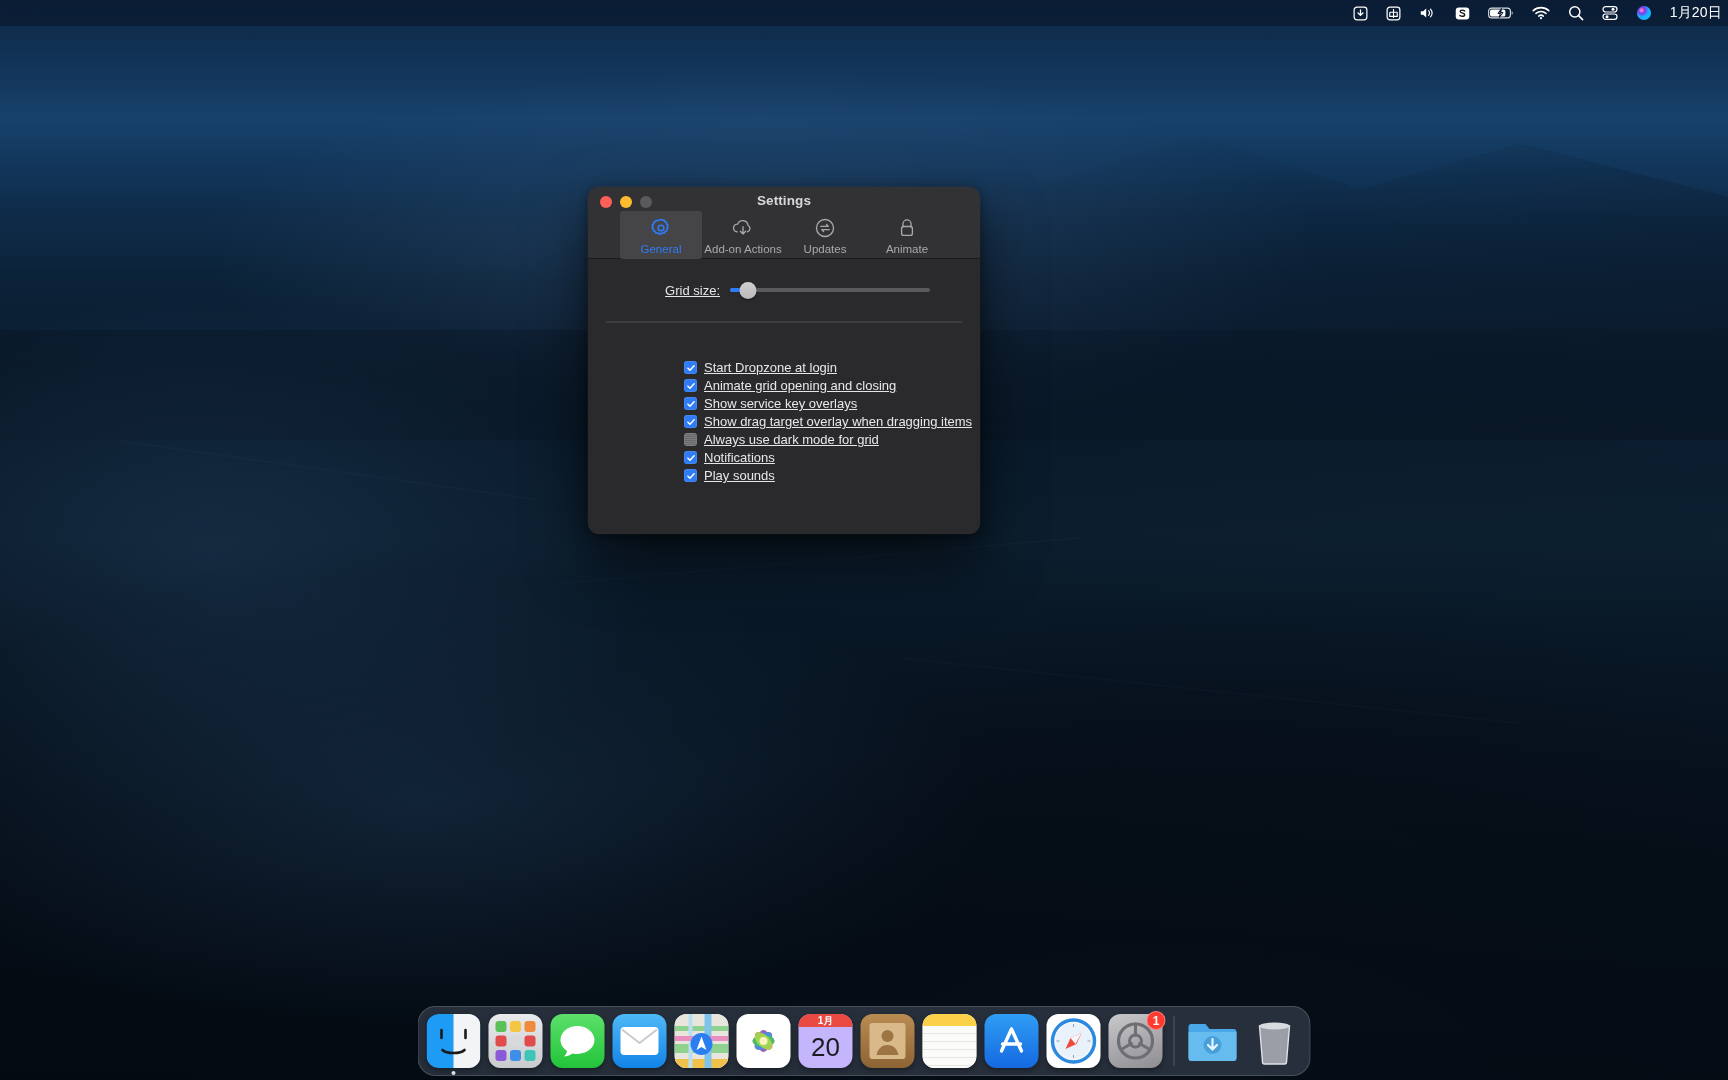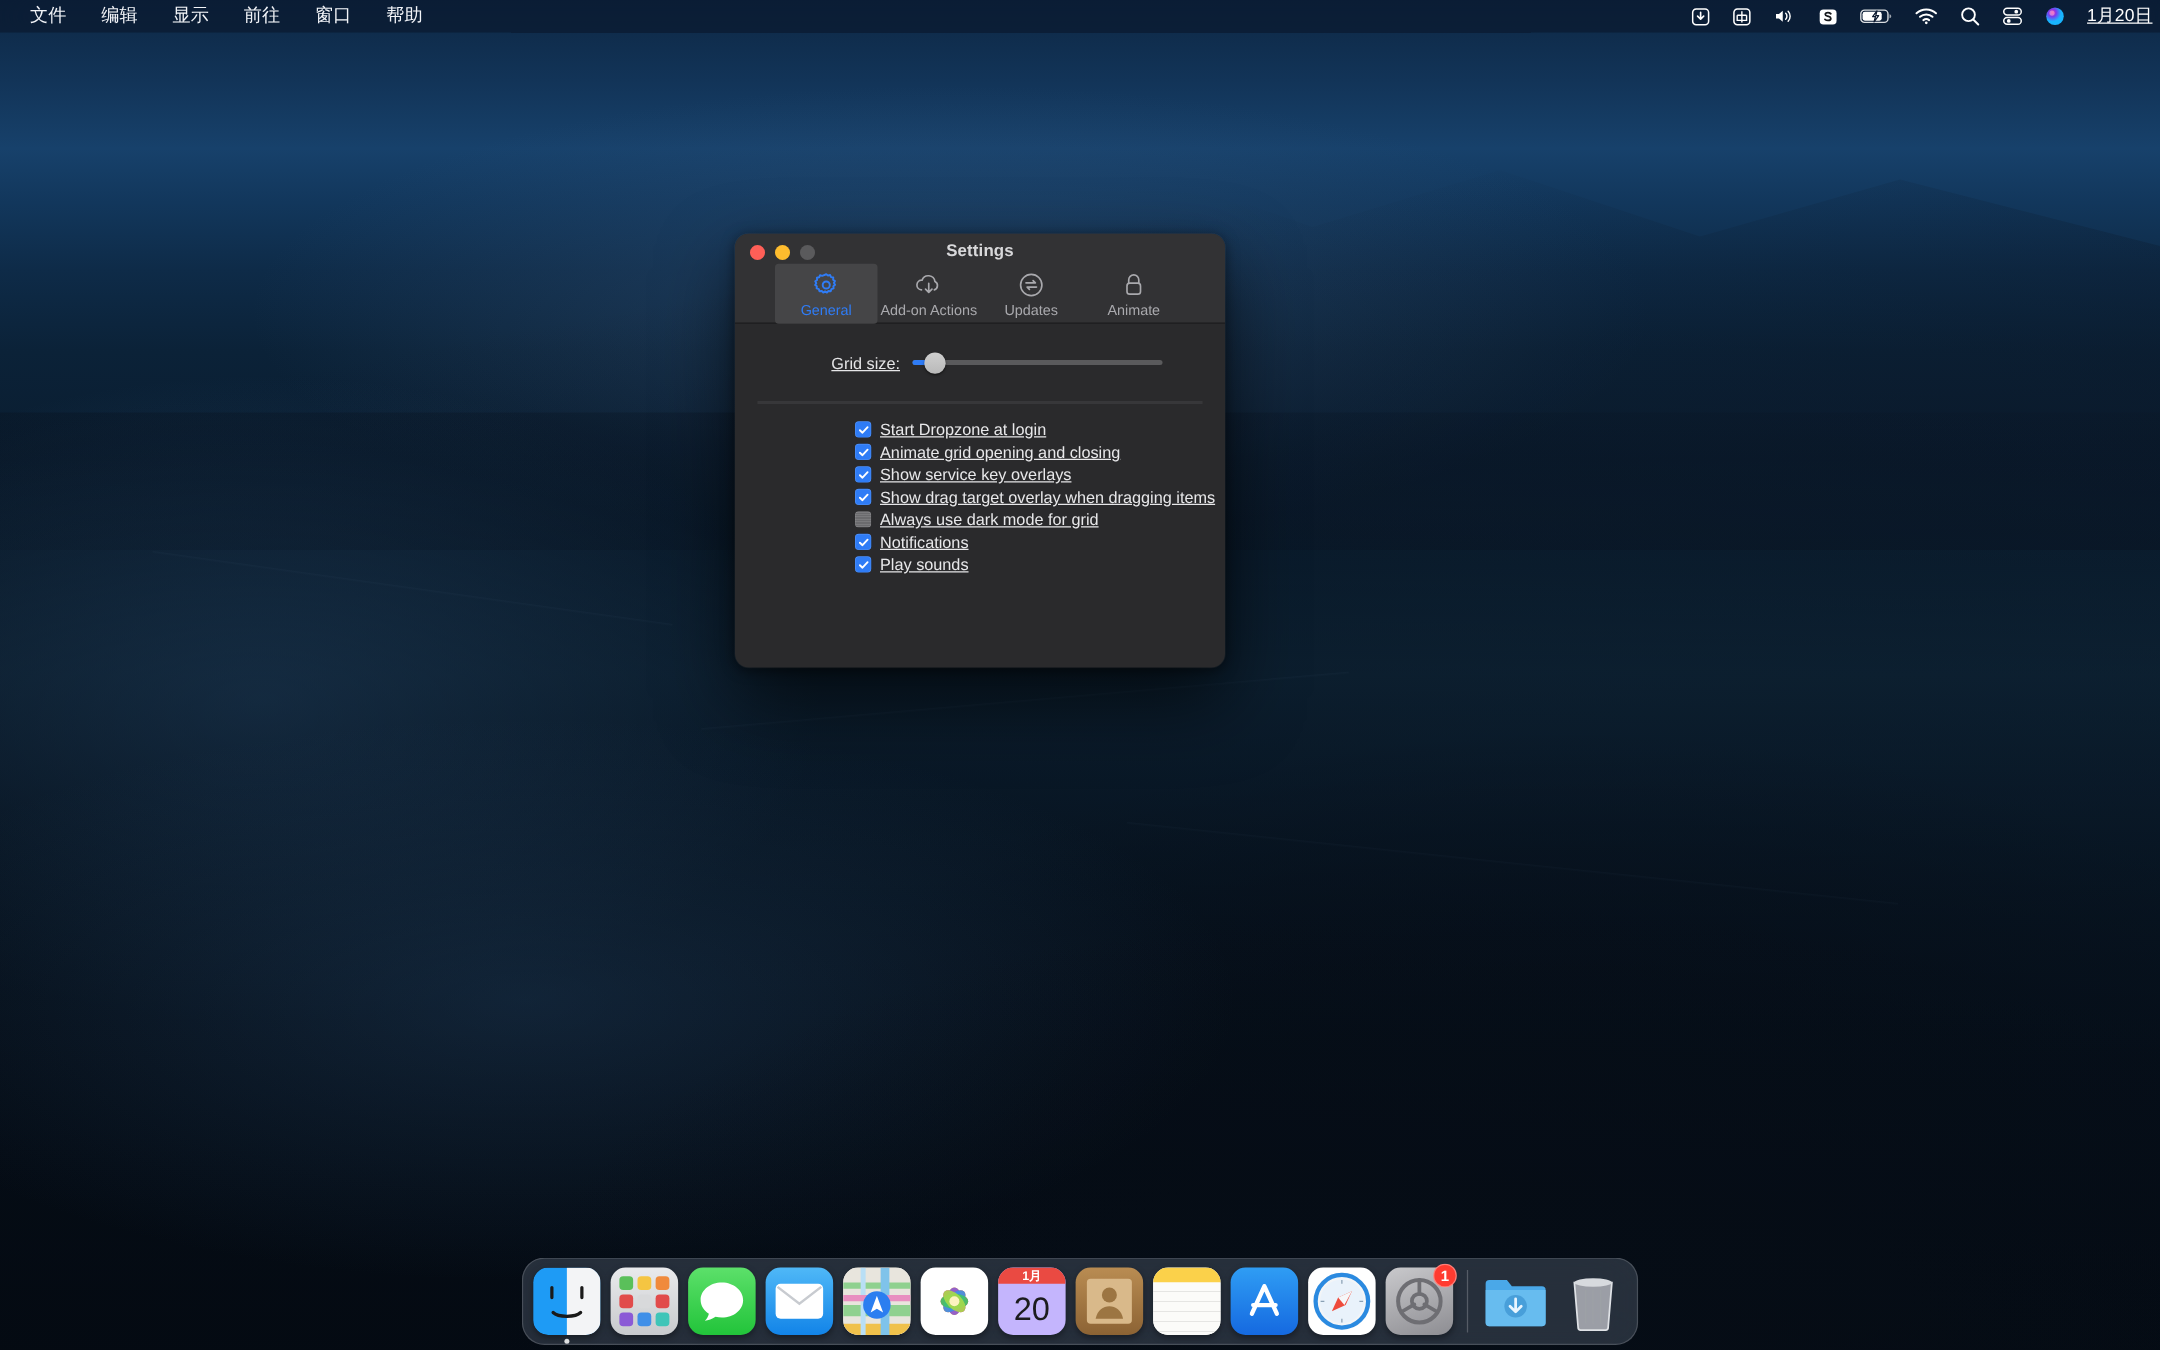--- a/index.html
+++ b/index.html
@@ -86,21 +86,21 @@
   #menubar-right {
     margin-left: auto; display: flex; align-items: center; gap: 0;
     padding-right: 4px;
   }
   .status-item {
     display: flex; align-items: center; justify-content: center;
     height: 26px; padding: 0 9px;
     color: #fff;
   }
   .status-item svg { display: block; }
-  .clock { font-size: 14px; letter-spacing: .2px; padding-right: 2px; white-space: nowrap; text-decoration: underline; }
+  .clock { font-size: 14px; letter-spacing: .2px; padding-right: 2px; white-space: nowrap; }
 
   
   #settings-window {
     position: absolute;
     left: 588px; top: 187px;
     width: 392px; height: 347px;
     background: #2a2a2c;
     border-radius: 11px;
     box-shadow: 0 26px 60px rgba(0,0,0,.62), 0 2px 10px rgba(0,0,0,.5),
                 0 0 0 .5px rgba(255,255,255,.10);
@@ -194,21 +194,21 @@
     background: #242426;
     border: .8px solid #6a6a6c;
     border-radius: 4px;
     display: flex; align-items: center; justify-content: center;
     cursor: default;
   }
 
   
   #checks {
     padding: 14px 0 12px 96px;
-    display: flex; flex-direction: column; gap: 3px;
+    display: flex; flex-direction: column; gap: 3px; margin-top: 24px;
   }
   .chk { display: flex; align-items: center; gap: 7px; }
   .chk-box {
     width: 13px; height: 13px; border-radius: 3px; flex: 0 0 auto;
     display: flex; align-items: center; justify-content: center;
   }
   .chk-box.on { background: #2f7cf6; box-shadow: inset 0 0 0 .5px rgba(255,255,255,.18); }
   .chk-box.off {
     background: #6b6b6e;
     background-image: repeating-linear-gradient(0deg, rgba(255,255,255,.10) 0 1px, transparent 1px 2px);
@@ -254,28 +254,20 @@
 </head>
 <body>
 
 <div id="wallpaper">
   <div class="ridge" style="left:120px;top:470px;width:420px;height:2px;transform:rotate(8deg);"></div>
   <div class="ridge" style="left:560px;top:560px;width:520px;height:2px;transform:rotate(-5deg);"></div>
   <div class="ridge" style="left:900px;top:690px;width:620px;height:2px;transform:rotate(6deg);"></div>
 </div>
 
 <div id="menubar">
-  <div id="menubar-left">
-      <div class="menu-item">文件</div>
-      <div class="menu-item">编辑</div>
-      <div class="menu-item">显示</div>
-      <div class="menu-item">前往</div>
-      <div class="menu-item">窗口</div>
-      <div class="menu-item">帮助</div>
-    </div>
   <div id="menubar-right">
 
     <div class="status-item">
       <svg width="15" height="15" viewBox="0 0 16 16">
         <rect x="1.2" y="1.2" width="13.6" height="13.6" rx="3" fill="none" stroke="#fff" stroke-width="1.3"></rect>
         <path d="M8 4.2v5.6M5.4 7.4 8 10l2.6-2.6" fill="none" stroke="#fff" stroke-width="1.4" stroke-linecap="round" stroke-linejoin="round"></path>
       </svg>
     </div>
 
     <div class="status-item">

